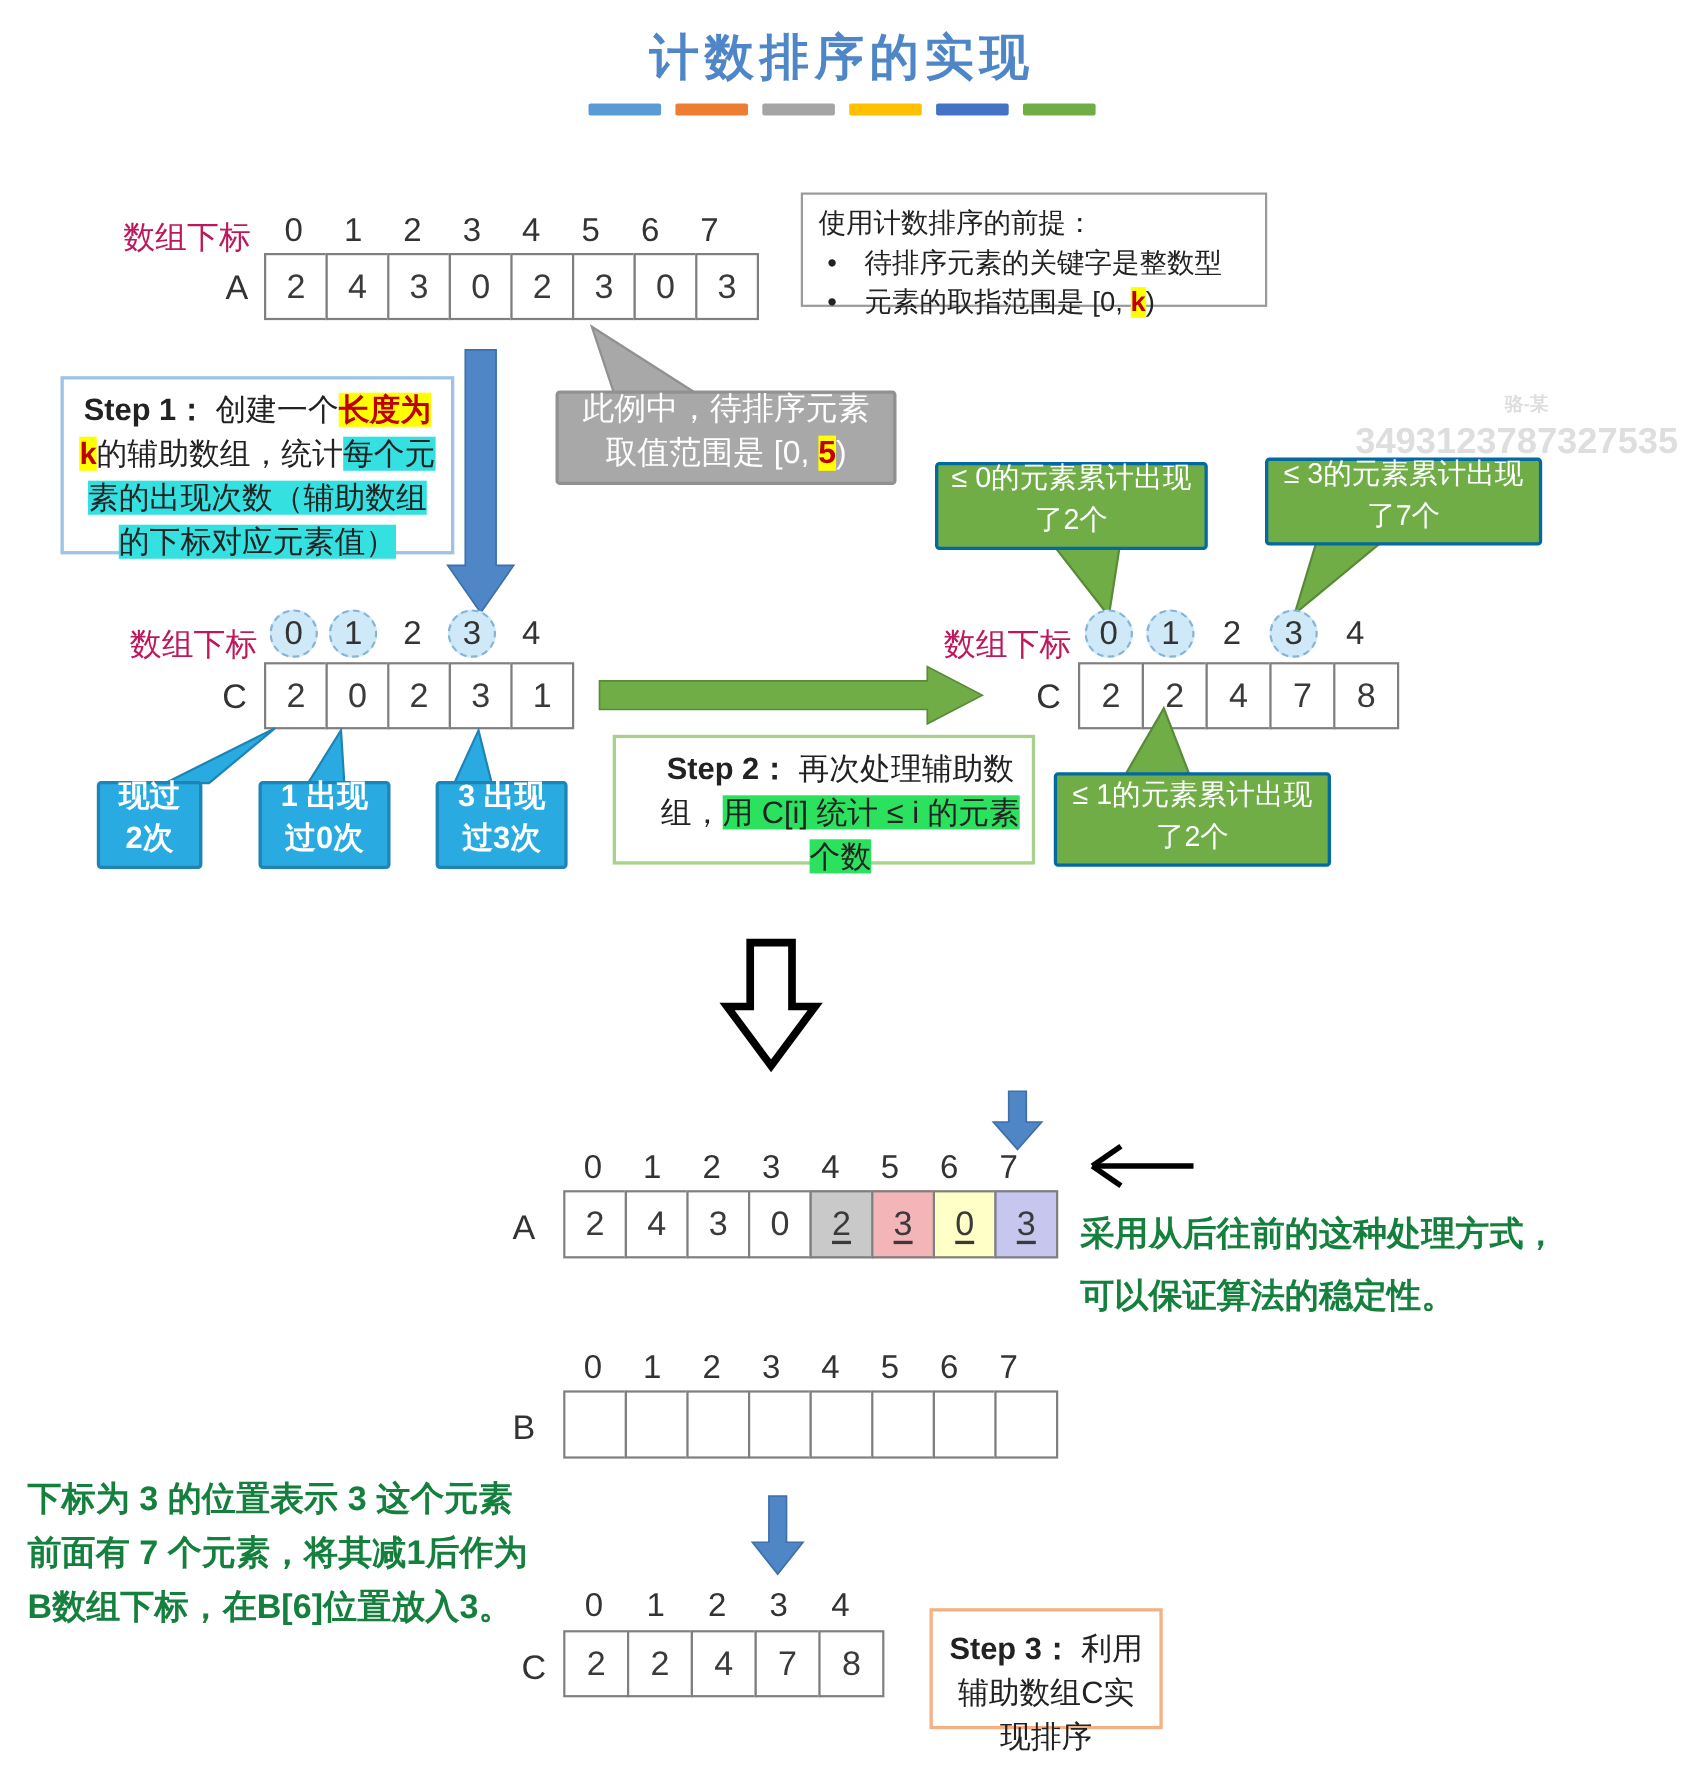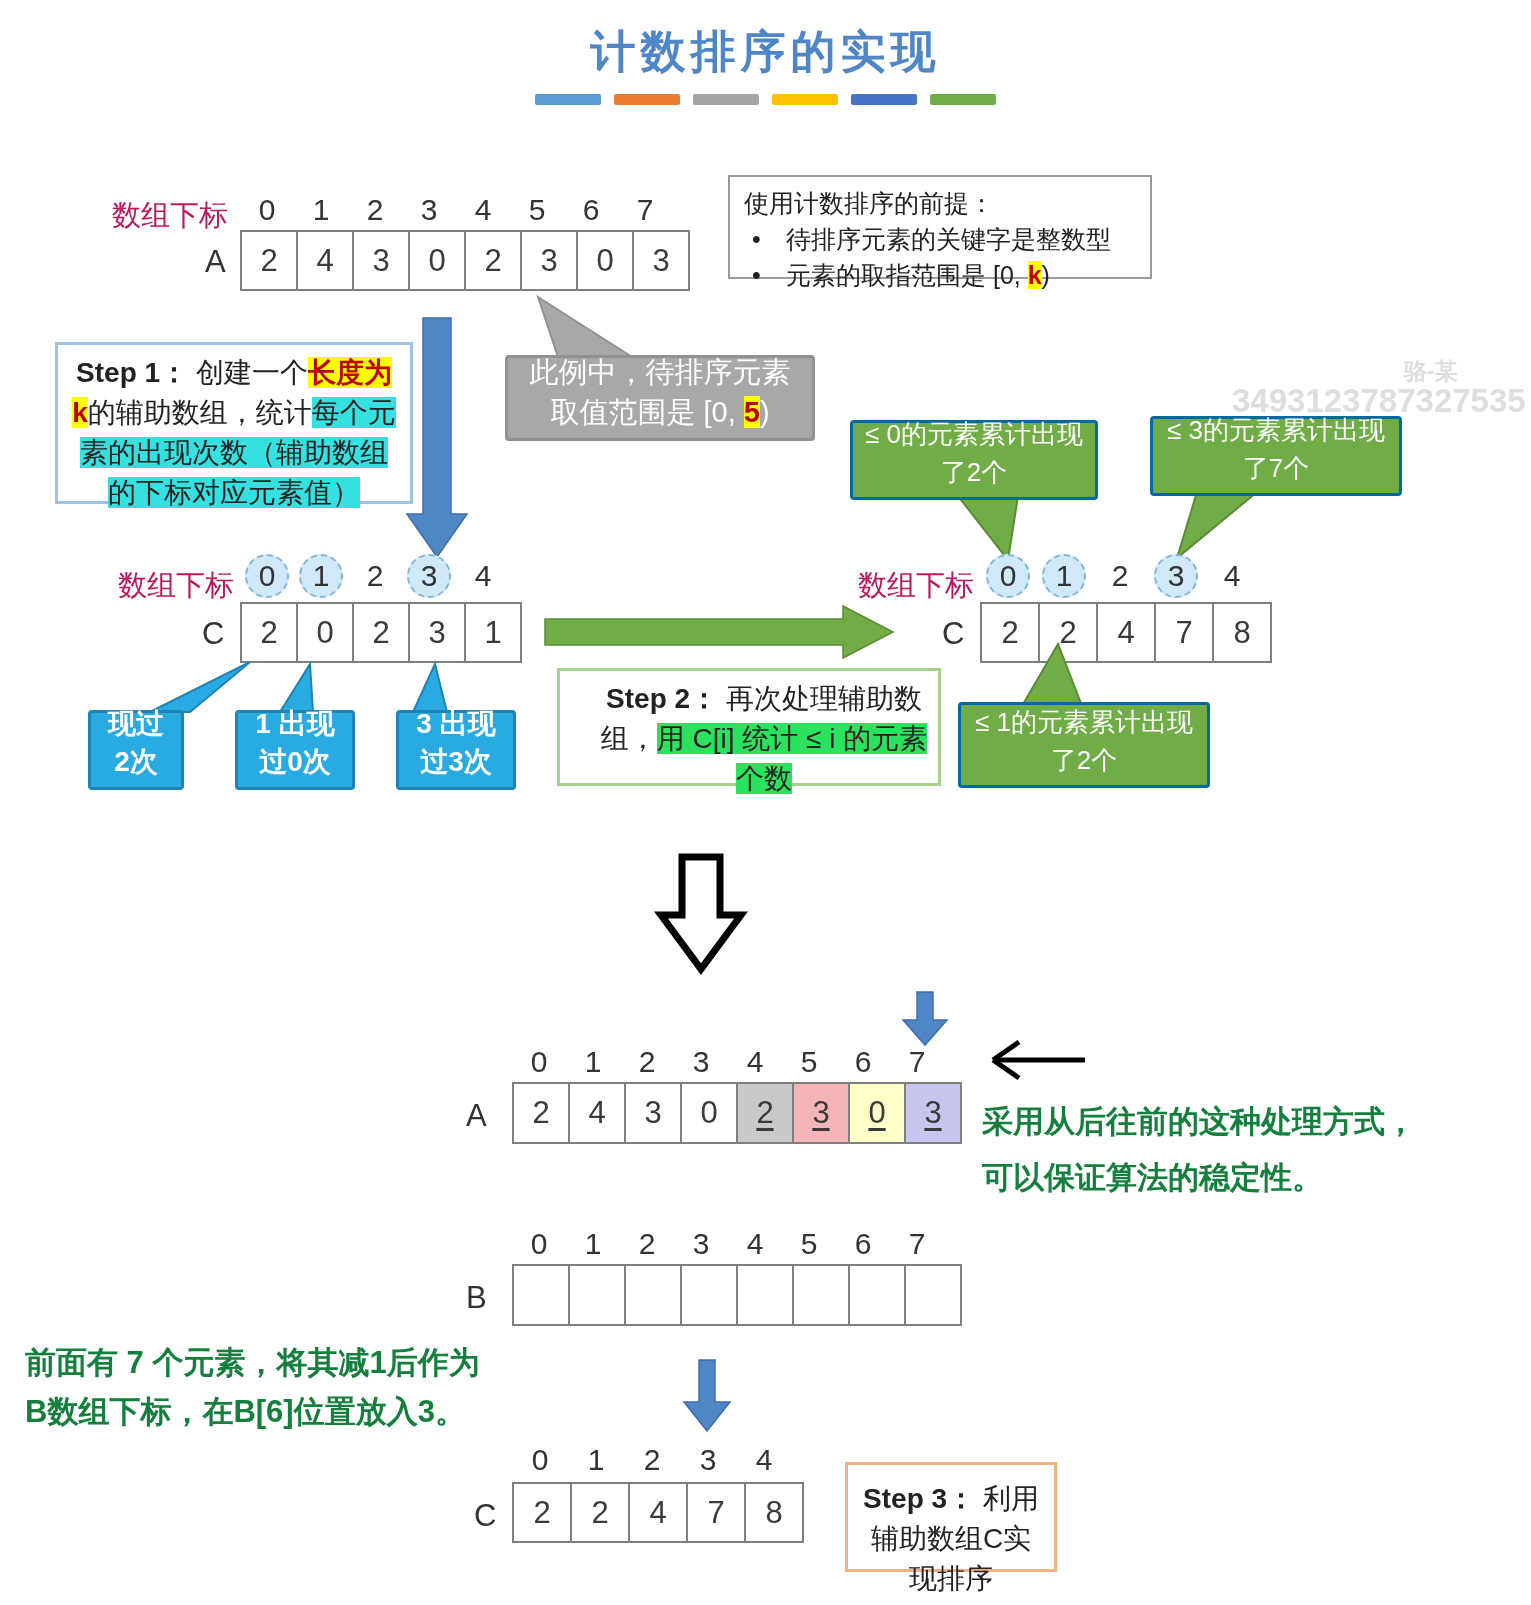--- a/index.html
+++ b/index.html
@@ -58,21 +58,21 @@
   .bubble.blue{background:#29abe2;border:3px solid #1d84b5;font-size:28px;line-height:38px;font-weight:bold;}
   .bb1{left:88px;top:710px;width:96px;height:80px;}
   .bb2{left:235px;top:710px;width:120px;height:80px;}
   .bb3{left:396px;top:710px;width:120px;height:80px;}
 
   .rednote{position:absolute;color:#15803d;font-weight:bold;font-size:31px;white-space:nowrap;}
   .rn-right{left:982px;top:1094px;line-height:56px;}
   .rn-left{left:25px;top:1338px;line-height:49px;}
 
   .wm{position:absolute;color:#dedede;font-weight:bold;}
-  .wm1{left:1368px;top:356px;font-size:23px;margin-left:36px;}
+  .wm1{left:1368px;top:356px;font-size:17px;}
   .wm2{left:1232px;top:382px;font-size:33px;}
 
   svg{position:absolute;overflow:visible;}
 </style>
 </head>
 <body>
 
 <div id="canvas">
 
   <div class="page-title">计数排序的实现</div>
@@ -277,20 +277,21 @@
     <div class="cell"></div>
     <div class="cell"></div>
     <div class="cell"></div>
   </div>
 
   <svg style="left:684px;top:1360px" width="46" height="72">
     <polygon points="15,0 31,0 31,42 46,42 23,71 0,42 15,42" fill="#4e86c6" stroke="#3f6ea8" stroke-width="1.5"></polygon>
   </svg>
 
   <div class="rednote rn-left">
+    <div>下标为 3 的位置表示 3 这个元素</div>
     <div>前面有 7 个元素，将其减1后作为</div>
     <div>B数组下标，在B[6]位置放入3。</div>
   </div>
 
   <div class="idxrow w56" style="left:512px;top:1436px">
     <div class="idx">0</div>
     <div class="idx">1</div>
     <div class="idx">2</div>
     <div class="idx">3</div>
     <div class="idx">4</div>

